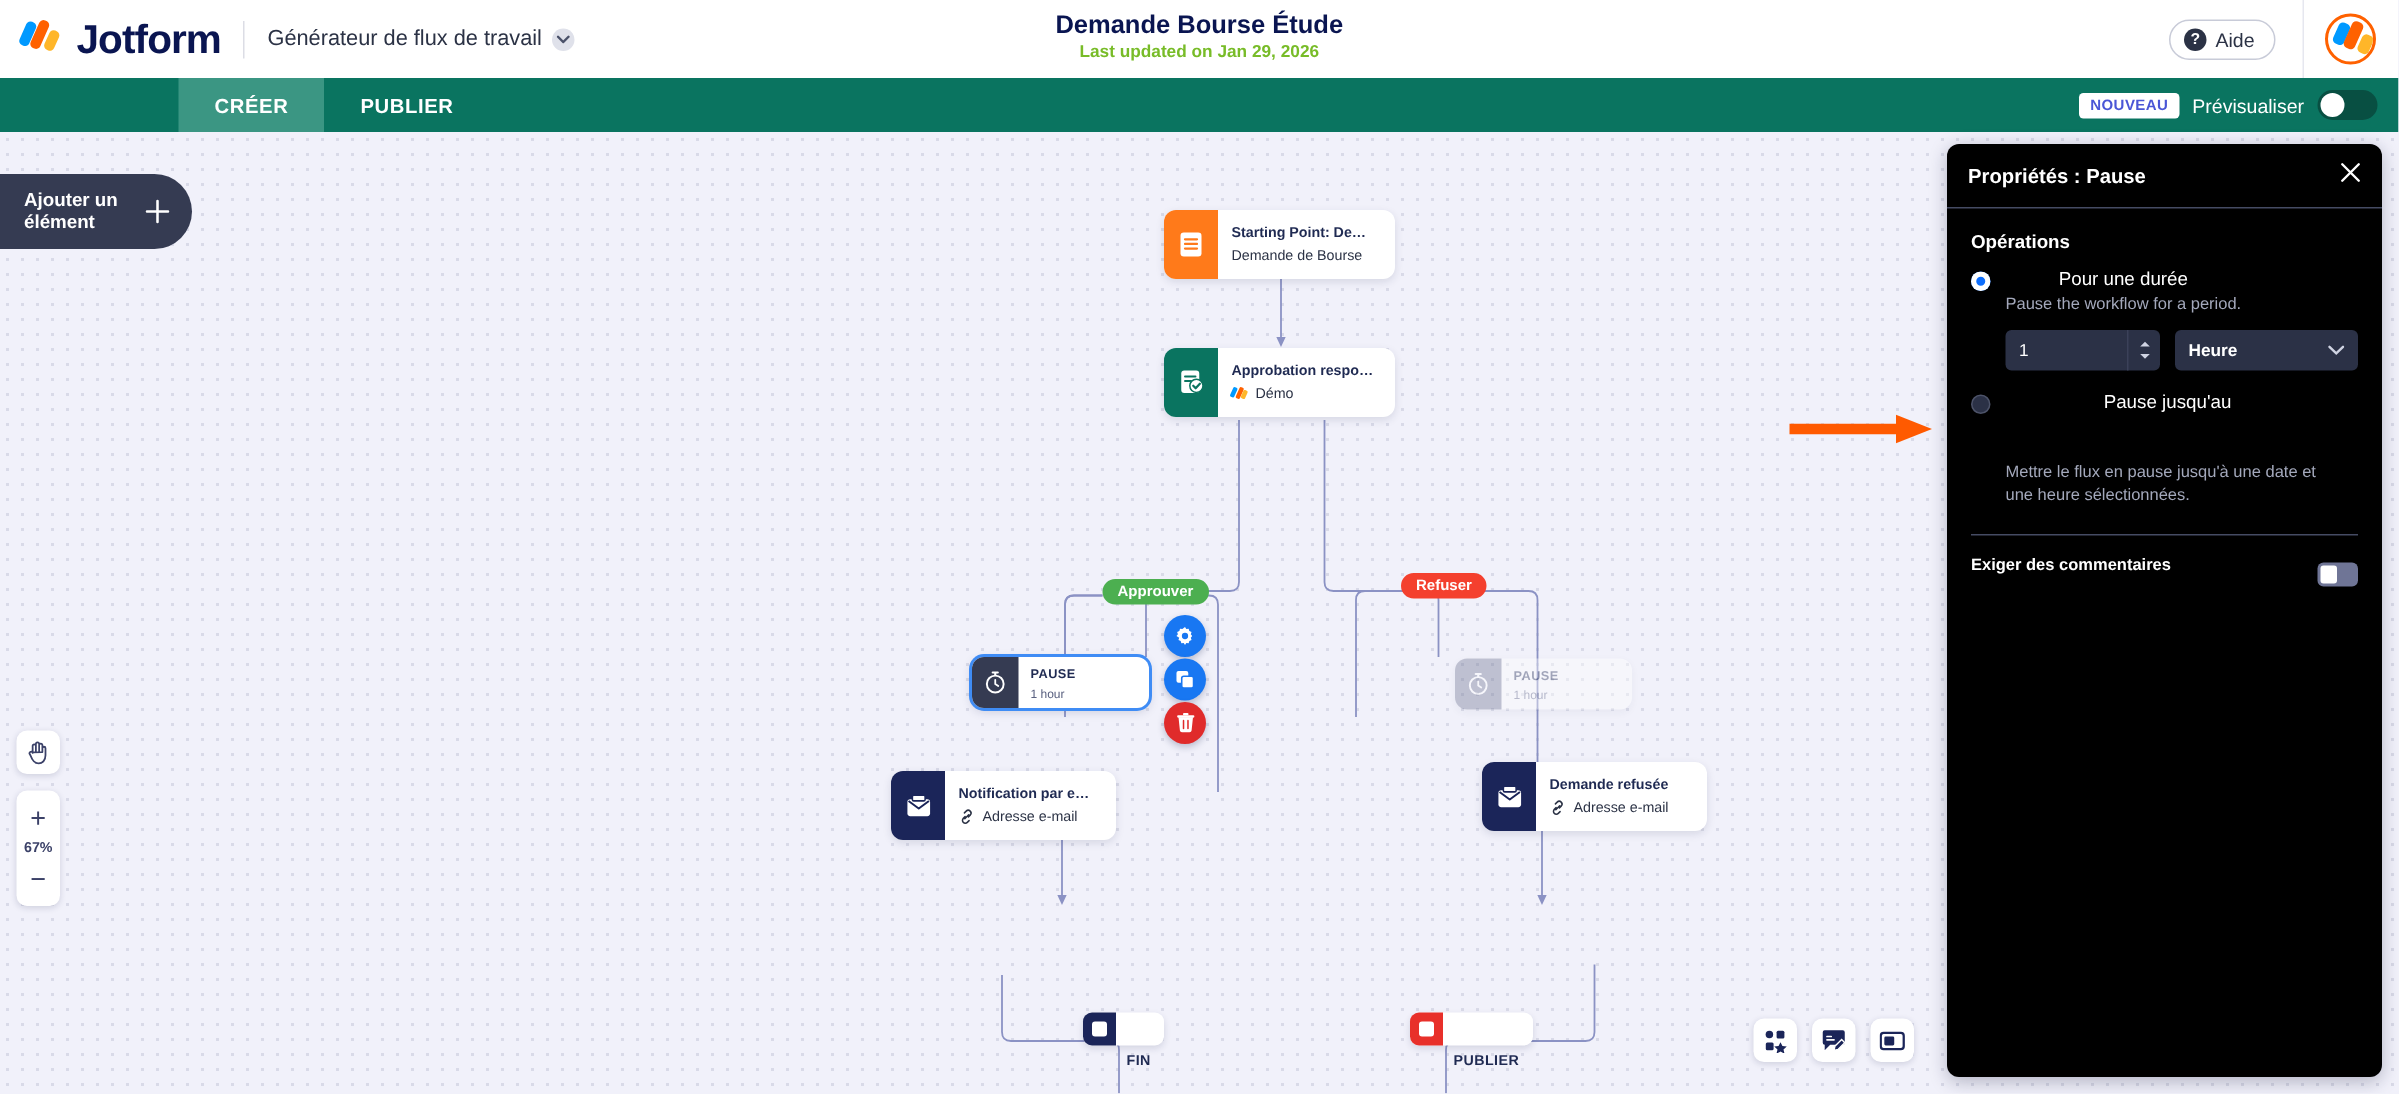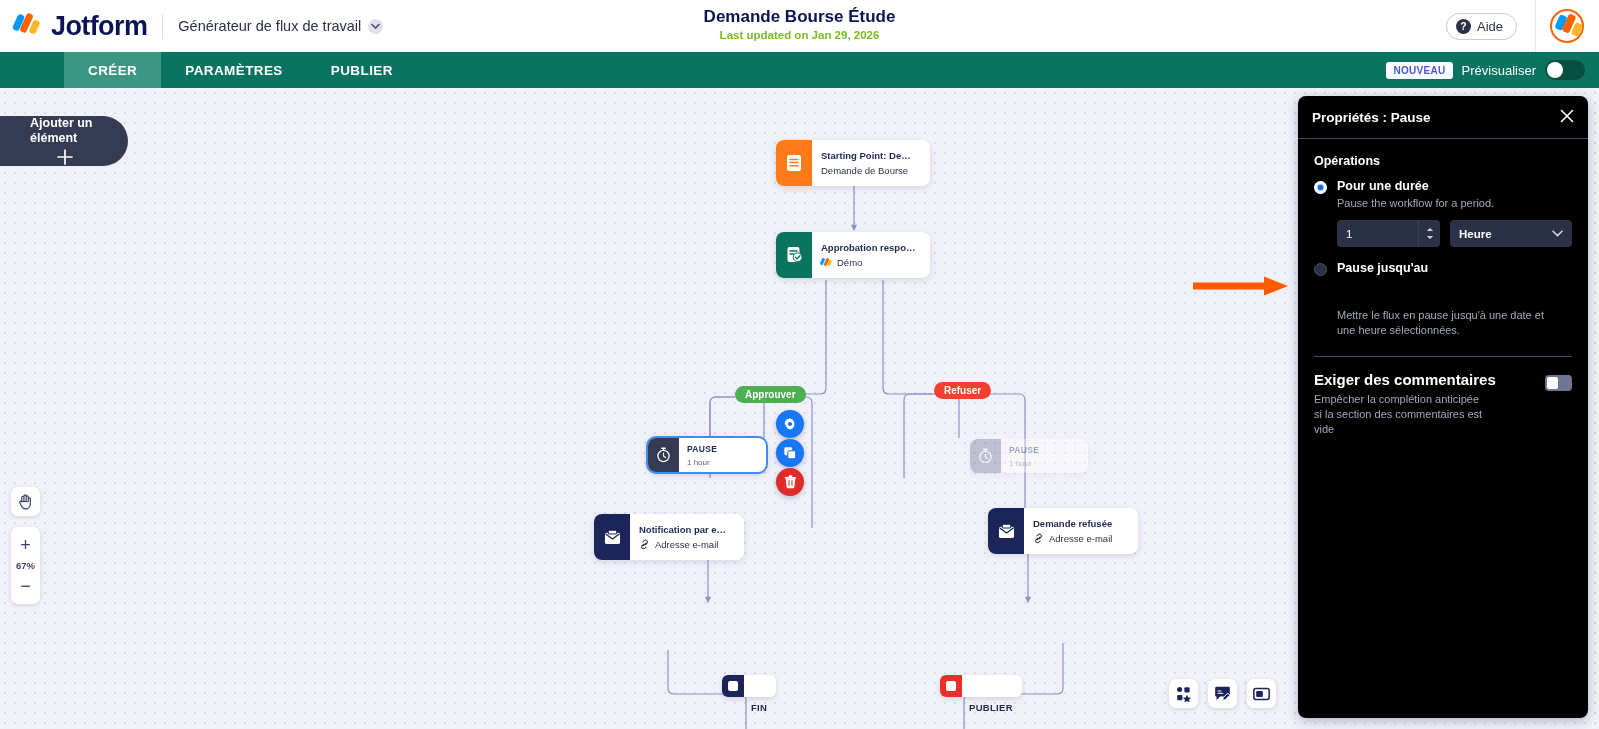--- a/index.html
+++ b/index.html
@@ -71,21 +71,21 @@
     position: absolute; left: 0; top: 52px; width: 1599px; height: 36px;
     background: #0a7460; display: flex; align-items: stretch;
   }
   .nav-left { display: flex; align-items: center; gap: 8px; padding-left: 8px; }
   .nav-btn {
     display: flex; align-items: center; gap: 6px;
     background: #1b8671; border-radius: 4px; padding: 5px 11px;
     font-size: 12.5px; font-weight: bold; color: #fff; cursor: pointer;
   }
   .nav-btn.disabled { background: #0f7c68; color: #6aa79b; cursor: default; }
-  .nav-tabs { display: flex; margin-left: 64px; }
+  .nav-tabs { display: flex; margin-left: 119px; }
   .nav-tab {
     padding: 0 24px; display: flex; align-items: center;
     font-size: 13.5px; font-weight: bold; color: #fff; letter-spacing: 0.4px;
     cursor: pointer;
   }
   .nav-tab.active { background: #3b9683; }
   .nav-right {
     margin-left: auto; display: flex; align-items: center; gap: 9px; padding-right: 14px;
   }
   .badge-new {
@@ -111,21 +111,21 @@
     overflow: hidden;
   }
   .canvas svg.links { position: absolute; left: 0; top: 0; }
 
   
   .add-el {
     position: absolute; left: 0; top: 28px;
     width: 128px; height: 50px; background: #353b52;
     border-radius: 0 25px 25px 0;
     display: flex; align-items: center; justify-content: space-between;
-    padding: 0 14px 0 16px; cursor: pointer; flex-direction: column;
+    padding: 0 14px 0 16px; cursor: pointer;
   }
   .add-el-label {
     color: #fff; font-size: 12.5px; font-weight: bold; line-height: 15px; width: 70px;
   }
 
   
   .node {
     position: absolute; display: flex; align-items: stretch;
     background: #fff; border-radius: 8px;
     box-shadow: 0 2px 6px rgba(30,35,80,0.13);
@@ -218,21 +218,21 @@
   .panel-close { color: #fff; font-size: 16px; cursor: pointer; line-height: 1; }
   .panel-section { padding: 15px 16px 0 16px; }
   .sec-title { font-size: 12.5px; font-weight: bold; color: #fff; margin-bottom: 10px; }
   .opt-row { display: flex; gap: 10px; margin-bottom: 2px; }
   .radio {
     width: 13px; height: 13px; border-radius: 50%; flex: none; margin-top: 3px;
     cursor: pointer;
   }
   .radio.on { background: #0d6efd; box-shadow: inset 0 0 0 3.5px #fff, 0 0 0 0 #000; }
   .radio.off { background: #2b3146; border: 1px solid #4d5369; }
-  .opt-title { font-size: 12.5px; font-weight: bold; color: #fff; line-height: 16px; }
+  .opt-title { font-size: 12.5px; font-weight: normal; color: #fff; line-height: 16px; text-align: center; }
   .opt-desc { font-size: 11px; color: #a3a8bb; line-height: 15px; margin-top: 2px; }
   .dur-row { display: flex; gap: 10px; margin: 9px 0 13px 23px; }
   .num-field {
     width: 104px; height: 27px; background: #2b3146; border-radius: 4px;
     display: flex; align-items: center; position: relative;
   }
   .num-field input {
     background: transparent; border: 0; outline: 0; color: #fff;
     font-size: 11.5px; padding: 0 9px; width: 76px;
     font-family: "Liberation Sans", sans-serif;
@@ -247,21 +247,21 @@
     width: 123px; height: 27px; background: #2b3146; border-radius: 4px;
     display: flex; align-items: center; justify-content: space-between;
     padding: 0 9px; cursor: pointer;
   }
   .sel-val { font-size: 11.5px; font-weight: bold; color: #fff; }
   .panel-div { height: 1px; background: #454b63; margin: 18px 0 0 0; }
   .toggle-row {
     display: flex; align-items: flex-start; justify-content: space-between; gap: 12px;
     padding-top: 14px;
   }
-  .tog-title { font-size: 15px; font-weight: bold; color: #fff; }
+  .tog-title { font-size: 11px; font-weight: bold; color: #fff; }
   .tog-desc { font-size: 11px; color: #a3a8bb; line-height: 15px; margin-top: 4px; width: 172px; }
   .mini-switch {
     width: 27px; height: 16px; border-radius: 4px; background: #6f7596;
     position: relative; flex: none; margin-top: 4px; cursor: pointer;
   }
   .mini-switch .mk {
     position: absolute; left: 2px; top: 2px; width: 11px; height: 12px;
     background: #fff; border-radius: 2px;
   }
 </style>
@@ -305,21 +305,20 @@
           <i class="av2"></i>
           <i class="av3"></i>
       </div>
     </div>
   </div>
 
   <div class="navbar">
 
     <div class="nav-tabs">
       <div class="nav-tab active">CRÉER</div>
-      <div class="nav-tab">PARAMÈTRES</div>
       <div class="nav-tab">PUBLIER</div>
     </div>
 
     <div class="nav-right">
       <span class="badge-new">NOUVEAU</span>
       <span class="preview-label">Prévisualiser</span>
       <div class="switch">
           <span class="knob"></span>
         </div>
     </div>
@@ -605,21 +604,20 @@
           <div class="opt-title">Pause jusqu'au</div>
           <div class="opt-desc" style="width:216px;margin-top:32px;">Mettre le flux en pause jusqu'à une date et une heure sélectionnées.</div>
         </div>
       </div>
 
       <div class="panel-div"></div>
 
       <div class="toggle-row">
         <div>
           <div class="tog-title">Exiger des commentaires</div>
-          <div class="tog-desc">Empêcher la complétion anticipée si la section des commentaires est vide</div>
         </div>
         <div class="mini-switch">
             <span class="mk"></span>
           </div>
       </div>
     </div>
   </div>
 
 </div>
 

